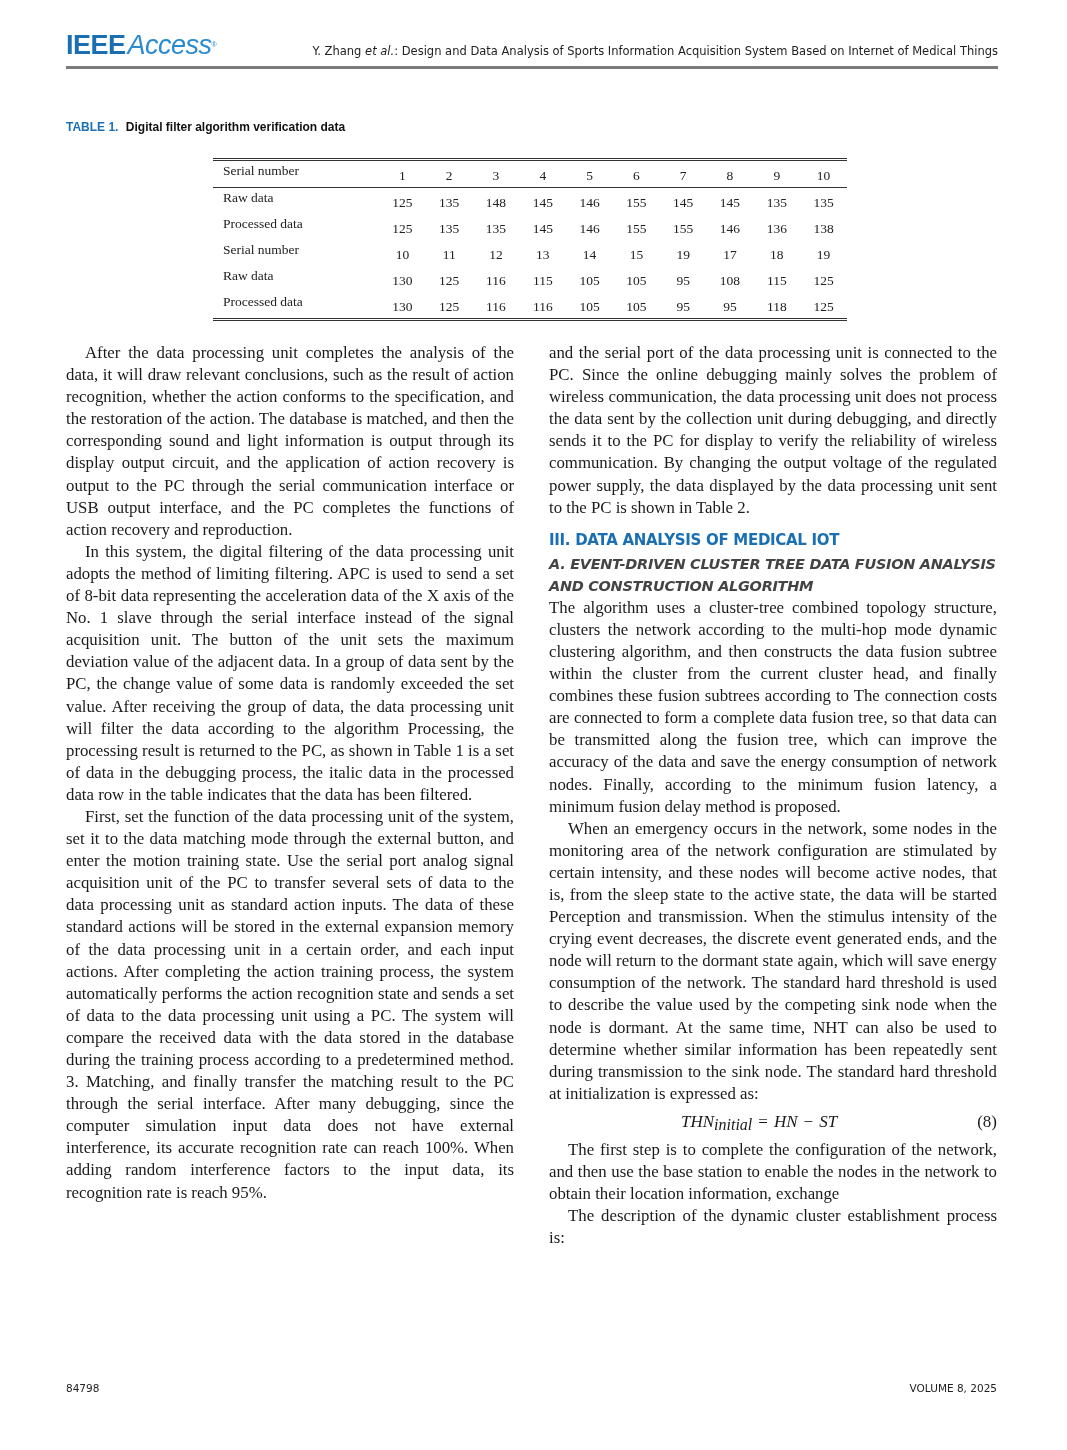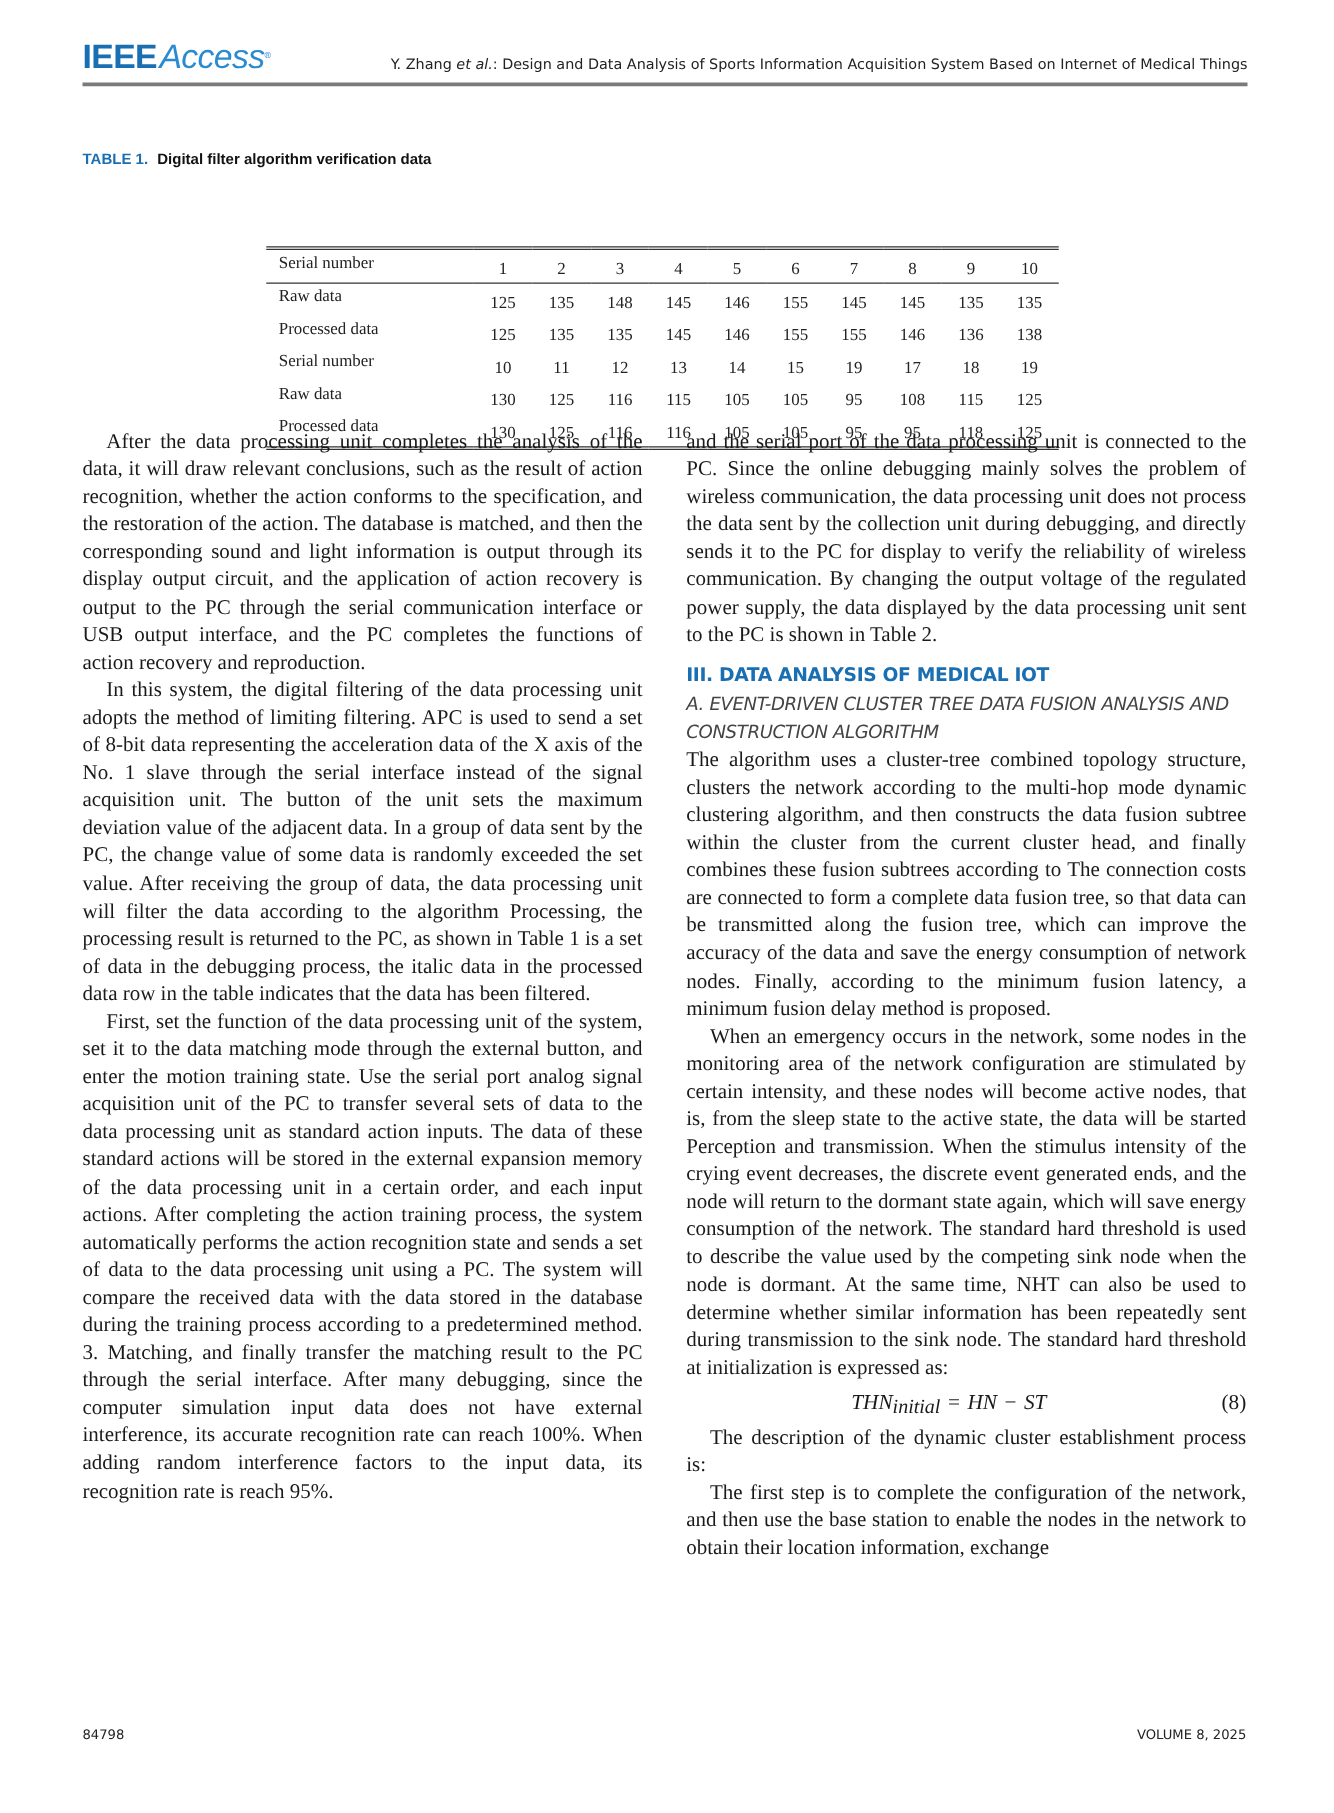--- a/index.html
+++ b/index.html
@@ -8,33 +8,33 @@
   .logo { position: absolute; left: 0; top: 0; font-family: "Liberation Sans", sans-serif; font-size: 27px; line-height: 30px; color: #1a6fb3; letter-spacing: -0.5px; }
   .logo .ieee { font-weight: bold; }
   .logo .access { font-style: italic; font-weight: normal; color: #2a8bd0; margin-left: 2px; }
   .logo .tm { font-size: 7px; vertical-align: top; color: #2a8bd0; }
   .running-head { position: absolute; right: 0; top: 14px; font-family: "DejaVu Sans", sans-serif; font-size: 11.5px; color: #222; white-space: nowrap; }
   .running-head i { font-style: italic; }
 
   .table-caption { position: absolute; left: 66px; top: 120px; font-family: Liberation Sans, sans-serif; font-size: 12px; font-weight: bold; color: #111; white-space: nowrap; text-align: center; }
   .table-caption .label { color: #1a6fb3; margin-right: 4px; }
 
-  .data-table { position: absolute; left: 213px; top: 158px; width: 634px; border-collapse: collapse; font-family: "Liberation Serif", serif; font-size: 13.5px; color: #222; border-top: 3px double #333; border-bottom: 3px double #333; margin-top: 39px; }
+  .data-table { position: absolute; left: 213px; top: 158px; width: 634px; border-collapse: collapse; font-family: "Liberation Serif", serif; font-size: 13.5px; color: #222; border-top: 3px double #333; border-bottom: 3px double #333; }
   .data-table td { padding: 0; height: 22px; line-height: 22px; text-align: center; }
   .data-table td.rowlabel { text-align: left; padding-left: 10px; width: 156px; vertical-align: top; line-height: 20px; }
   .data-table tr.head td { border-bottom: 1px solid #333; }
   .data-table td.num { padding-top: 4px; }
 
   .col { position: absolute; top: 342px; width: 448px; font-family: "Liberation Serif", serif; font-size: 16.8px; line-height: 22.1px; color: #1a1a1a; text-align: justify; }
   .col.left { left: 66px; }
   .col.right { left: 549px; }
   .col p { margin: 0; text-indent: 19px; }
   .col p.noindent { text-indent: 0; }
   .sec-head { font-family: "DejaVu Sans", sans-serif; font-weight: bold; font-size: 15px; color: #1a6fb3; margin: 10px 0 2px 0; line-height: 22px; letter-spacing: -0.3px; }
-  .subsec-head { font-family: "DejaVu Sans", sans-serif; font-weight: normal; font-style: italic; font-size: 14.5px; color: #444; line-height: 22px; text-align: left; letter-spacing: -0.3px; }
+  .subsec-head { font-family: "DejaVu Sans", sans-serif; font-weight: bold; font-style: italic; font-size: 14.5px; color: #444; line-height: 22px; text-align: left; letter-spacing: -0.3px; }
   .equation { position: relative; height: 30px; margin: 4px 0 0 0; font-family: "Liberation Serif", serif; font-size: 17px; }
   .equation .expr { position: absolute; left: 132px; top: 2px; font-style: italic; white-space: nowrap; }
   .equation .expr sub { font-size: 16px; vertical-align: -3px; font-family: Liberation Serif, serif; }
   .equation .expr .op { font-style: normal; margin: 0 6px; }
   .equation .eqnum { position: absolute; right: 0; top: 2px; }
 
   .footer-left { position: absolute; left: 66px; top: 1382px; font-family: "DejaVu Sans", sans-serif; font-size: 10.5px; color: #222; }
   .footer-right { position: absolute; right: 70px; top: 1382px; font-family: "DejaVu Sans", sans-serif; font-size: 10.5px; color: #222; }
 </style>
 </head>
@@ -146,18 +146,18 @@
 <div class="col right">
   <p class="noindent">and the serial port of the data processing unit is connected to the PC. Since the online debugging mainly solves the problem of wireless communication, the data processing unit does not process the data sent by the collection unit during debugging, and directly sends it to the PC for display to verify the reliability of wireless communication. By changing the output voltage of the regulated power supply, the data displayed by the data processing unit sent to the PC is shown in Table 2.</p>
   <div class="sec-head">III. DATA ANALYSIS OF MEDICAL IOT</div>
   <div class="subsec-head">A. EVENT-DRIVEN CLUSTER TREE DATA FUSION ANALYSIS AND CONSTRUCTION ALGORITHM</div>
   <p class="noindent">The algorithm uses a cluster-tree combined topology structure, clusters the network according to the multi-hop mode dynamic clustering algorithm, and then constructs the data fusion subtree within the cluster from the current cluster head, and finally combines these fusion subtrees according to The connection costs are connected to form a complete data fusion tree, so that data can be transmitted along the fusion tree, which can improve the accuracy of the data and save the energy consumption of network nodes. Finally, according to the minimum fusion latency, a minimum fusion delay method is proposed.</p>
   <p>When an emergency occurs in the network, some nodes in the monitoring area of the network configuration are stimulated by certain intensity, and these nodes will become active nodes, that is, from the sleep state to the active state, the data will be started Perception and transmission. When the stimulus intensity of the crying event decreases, the discrete event generated ends, and the node will return to the dormant state again, which will save energy consumption of the network. The standard hard threshold is used to describe the value used by the competing sink node when the node is dormant. At the same time, NHT can also be used to determine whether similar information has been repeatedly sent during transmission to the sink node. The standard hard threshold at initialization is expressed as:</p>
   <div class="equation">
     <span class="expr"><span>THN</span><sub>initial</sub><span class="op">=</span><span>HN</span><span class="op">−</span><span>ST</span></span>
     <span class="eqnum">(8)</span>
   </div>
+  <p>The first step is to complete the configuration of the network, and then use the base station to enable the nodes in the network to obtain their location information, exchange</p>
   <p>The description of the dynamic cluster establishment process is:</p>
-  <p>The first step is to complete the configuration of the network, and then use the base station to enable the nodes in the network to obtain their location information, exchange</p>
 </div>
 
 <div class="footer-left">84798</div>
 <div class="footer-right">VOLUME 8, 2025</div>
 
 </body></html>

